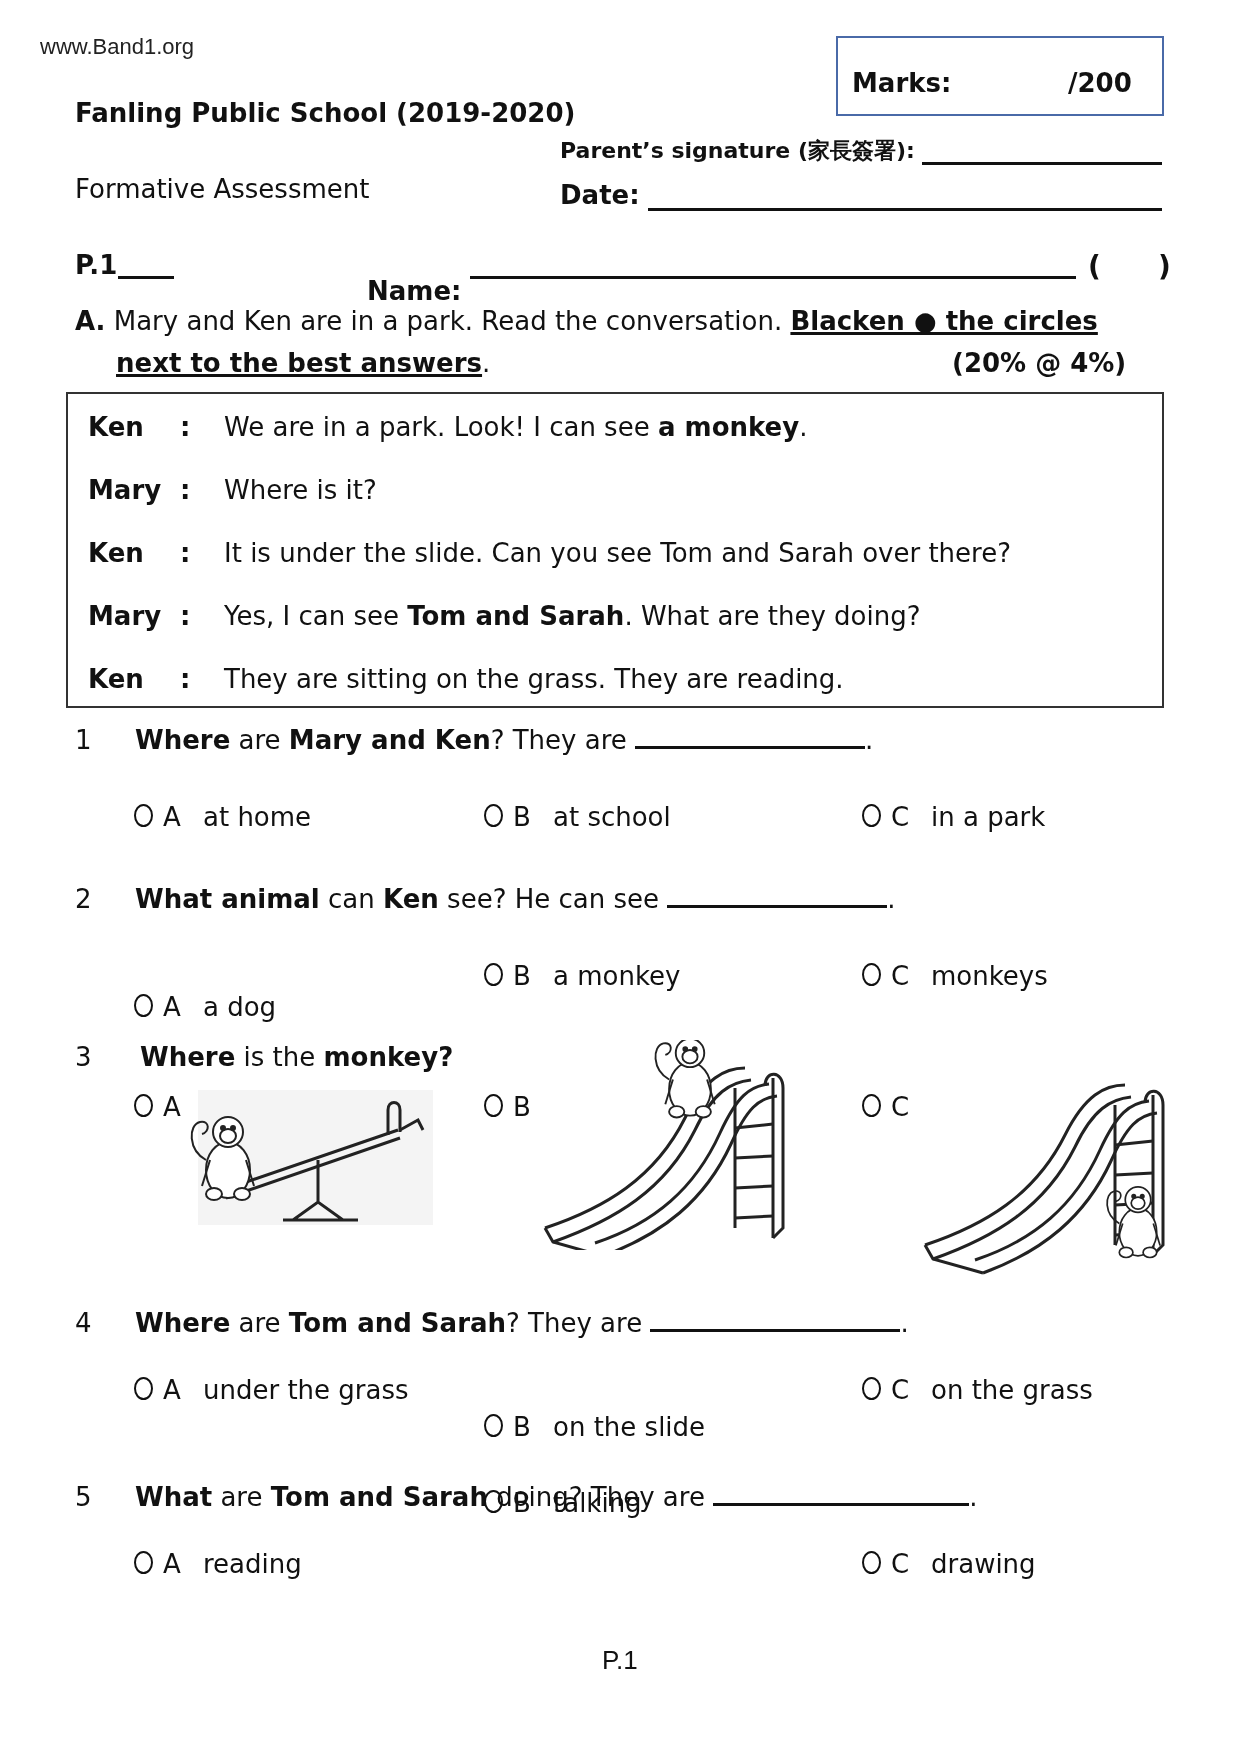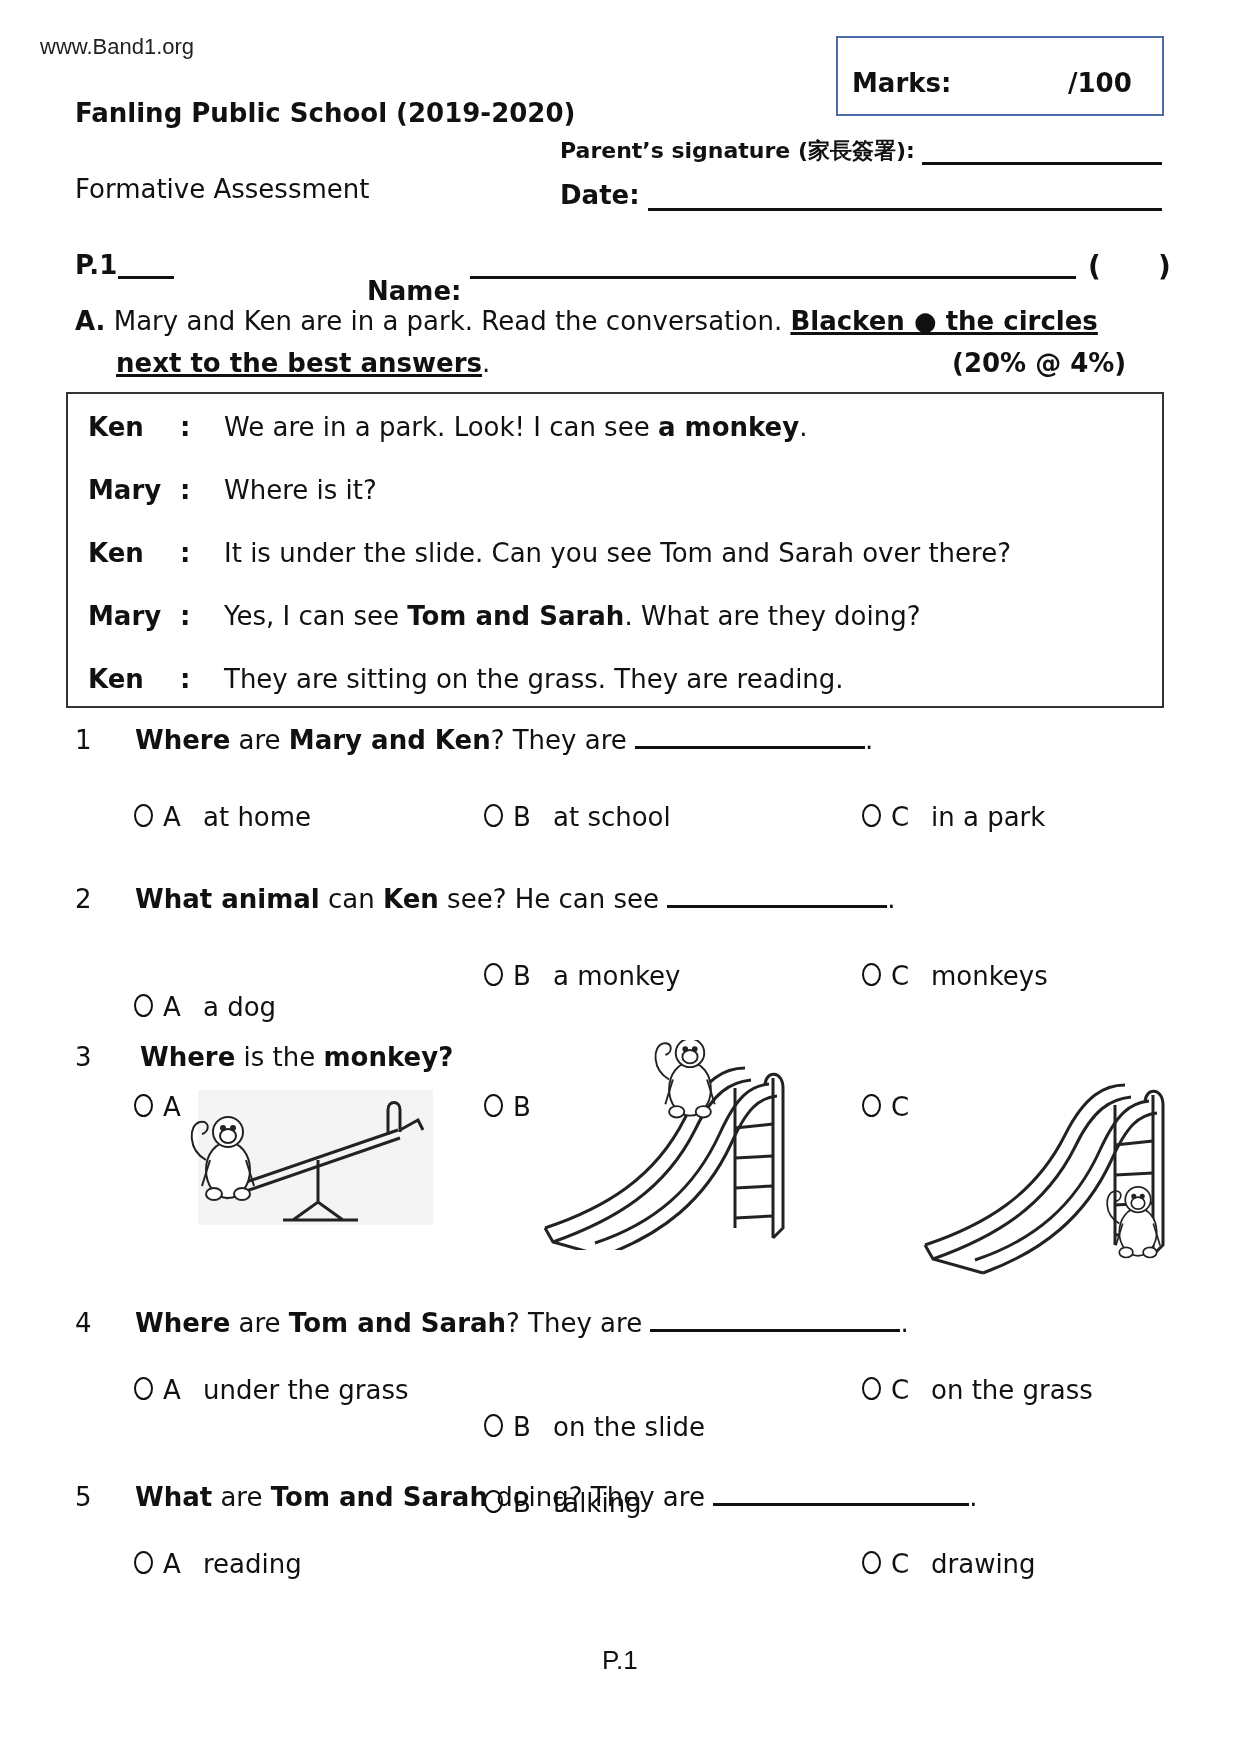--- a/index.html
+++ b/index.html
@@ -41,21 +41,21 @@
   .opt .letter { display:inline-block; width:40px; }
   .pic { position:absolute; }
   .pageno { left:602px; top:1645px; font-size:26px; font-family:"Liberation Sans", sans-serif; }
 </style>
 </head>
 <body>
 
 <div class="abs site">www.Band1.org</div>
 <div class="abs marks-box"></div>
 <div class="abs marks-label">Marks:</div>
-<div class="abs marks-total">/100</div>
+<div class="abs marks-total">/200</div>
 <div class="abs school">Fanling Public School (2019-2020)</div>
 <div class="abs assess">Formative Assessment</div>
 <div class="abs sig">Parent’s signature (家長簽署):</div>
 <div class="abs sig-line"></div>
 <div class="abs date">Date:</div>
 <div class="abs date-line"></div>
 <div class="abs cls">P.1</div>
 <div class="abs cls-line" style="left:118px"></div>
 <div class="abs name">Name:</div>
 <div class="abs name-line"></div>

